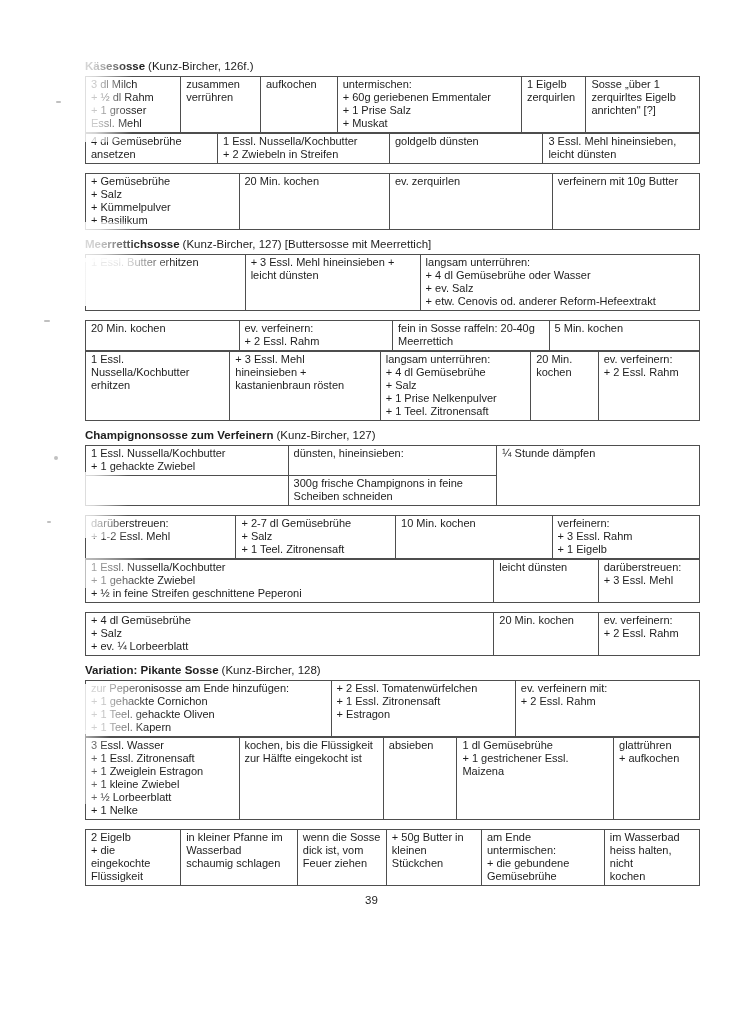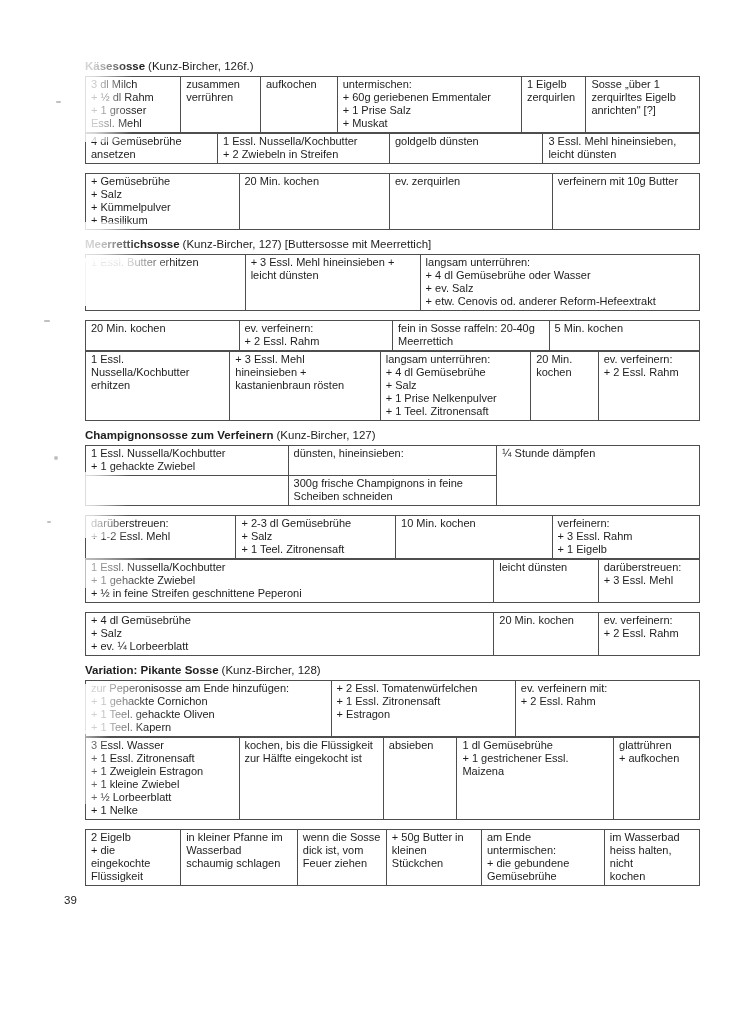--- a/index.html
+++ b/index.html
@@ -30,21 +30,21 @@
     border: 1px solid #4e4e4e;
     padding: 1px 5px 2px 5px;
     font-size: 11px;
     line-height: 13px;
     vertical-align: top;
     white-space: pre-line;
     overflow-wrap: break-word;
   }
   .ref { margin-left: 3px; }
   .pageno {
-    text-align: left;
+    text-align: center;
     font-size: 11.5px;
     margin-top: 8px;
     transform: translateX(-21px);
   }
   
   .fade {
     position: absolute;
     pointer-events: none;
     background: linear-gradient(90deg, rgba(255,255,255,0.95) 0%, rgba(255,255,255,0.75) 45%, rgba(255,255,255,0) 100%);
     z-index: 5;
@@ -236,21 +236,21 @@
       <colgroup>
           <col style="width:24.5%">
           <col style="width:26%">
           <col style="width:25.5%">
           <col style="width:24%">
         </colgroup>
       <tbody>
         <tr>
           <td>darüberstreuen:
 + 1-2 Essl. Mehl</td>
-          <td>+ 2-3 dl Gemüsebrühe
+          <td>+ 2-7 dl Gemüsebrühe
 + Salz
 + 1 Teel. Zitronensaft</td>
           <td>10 Min. kochen</td>
           <td>verfeinern:
 + 3 Essl. Rahm
 + 1 Eigelb</td>
         </tr>
       </tbody>
     </table>
   </section>

